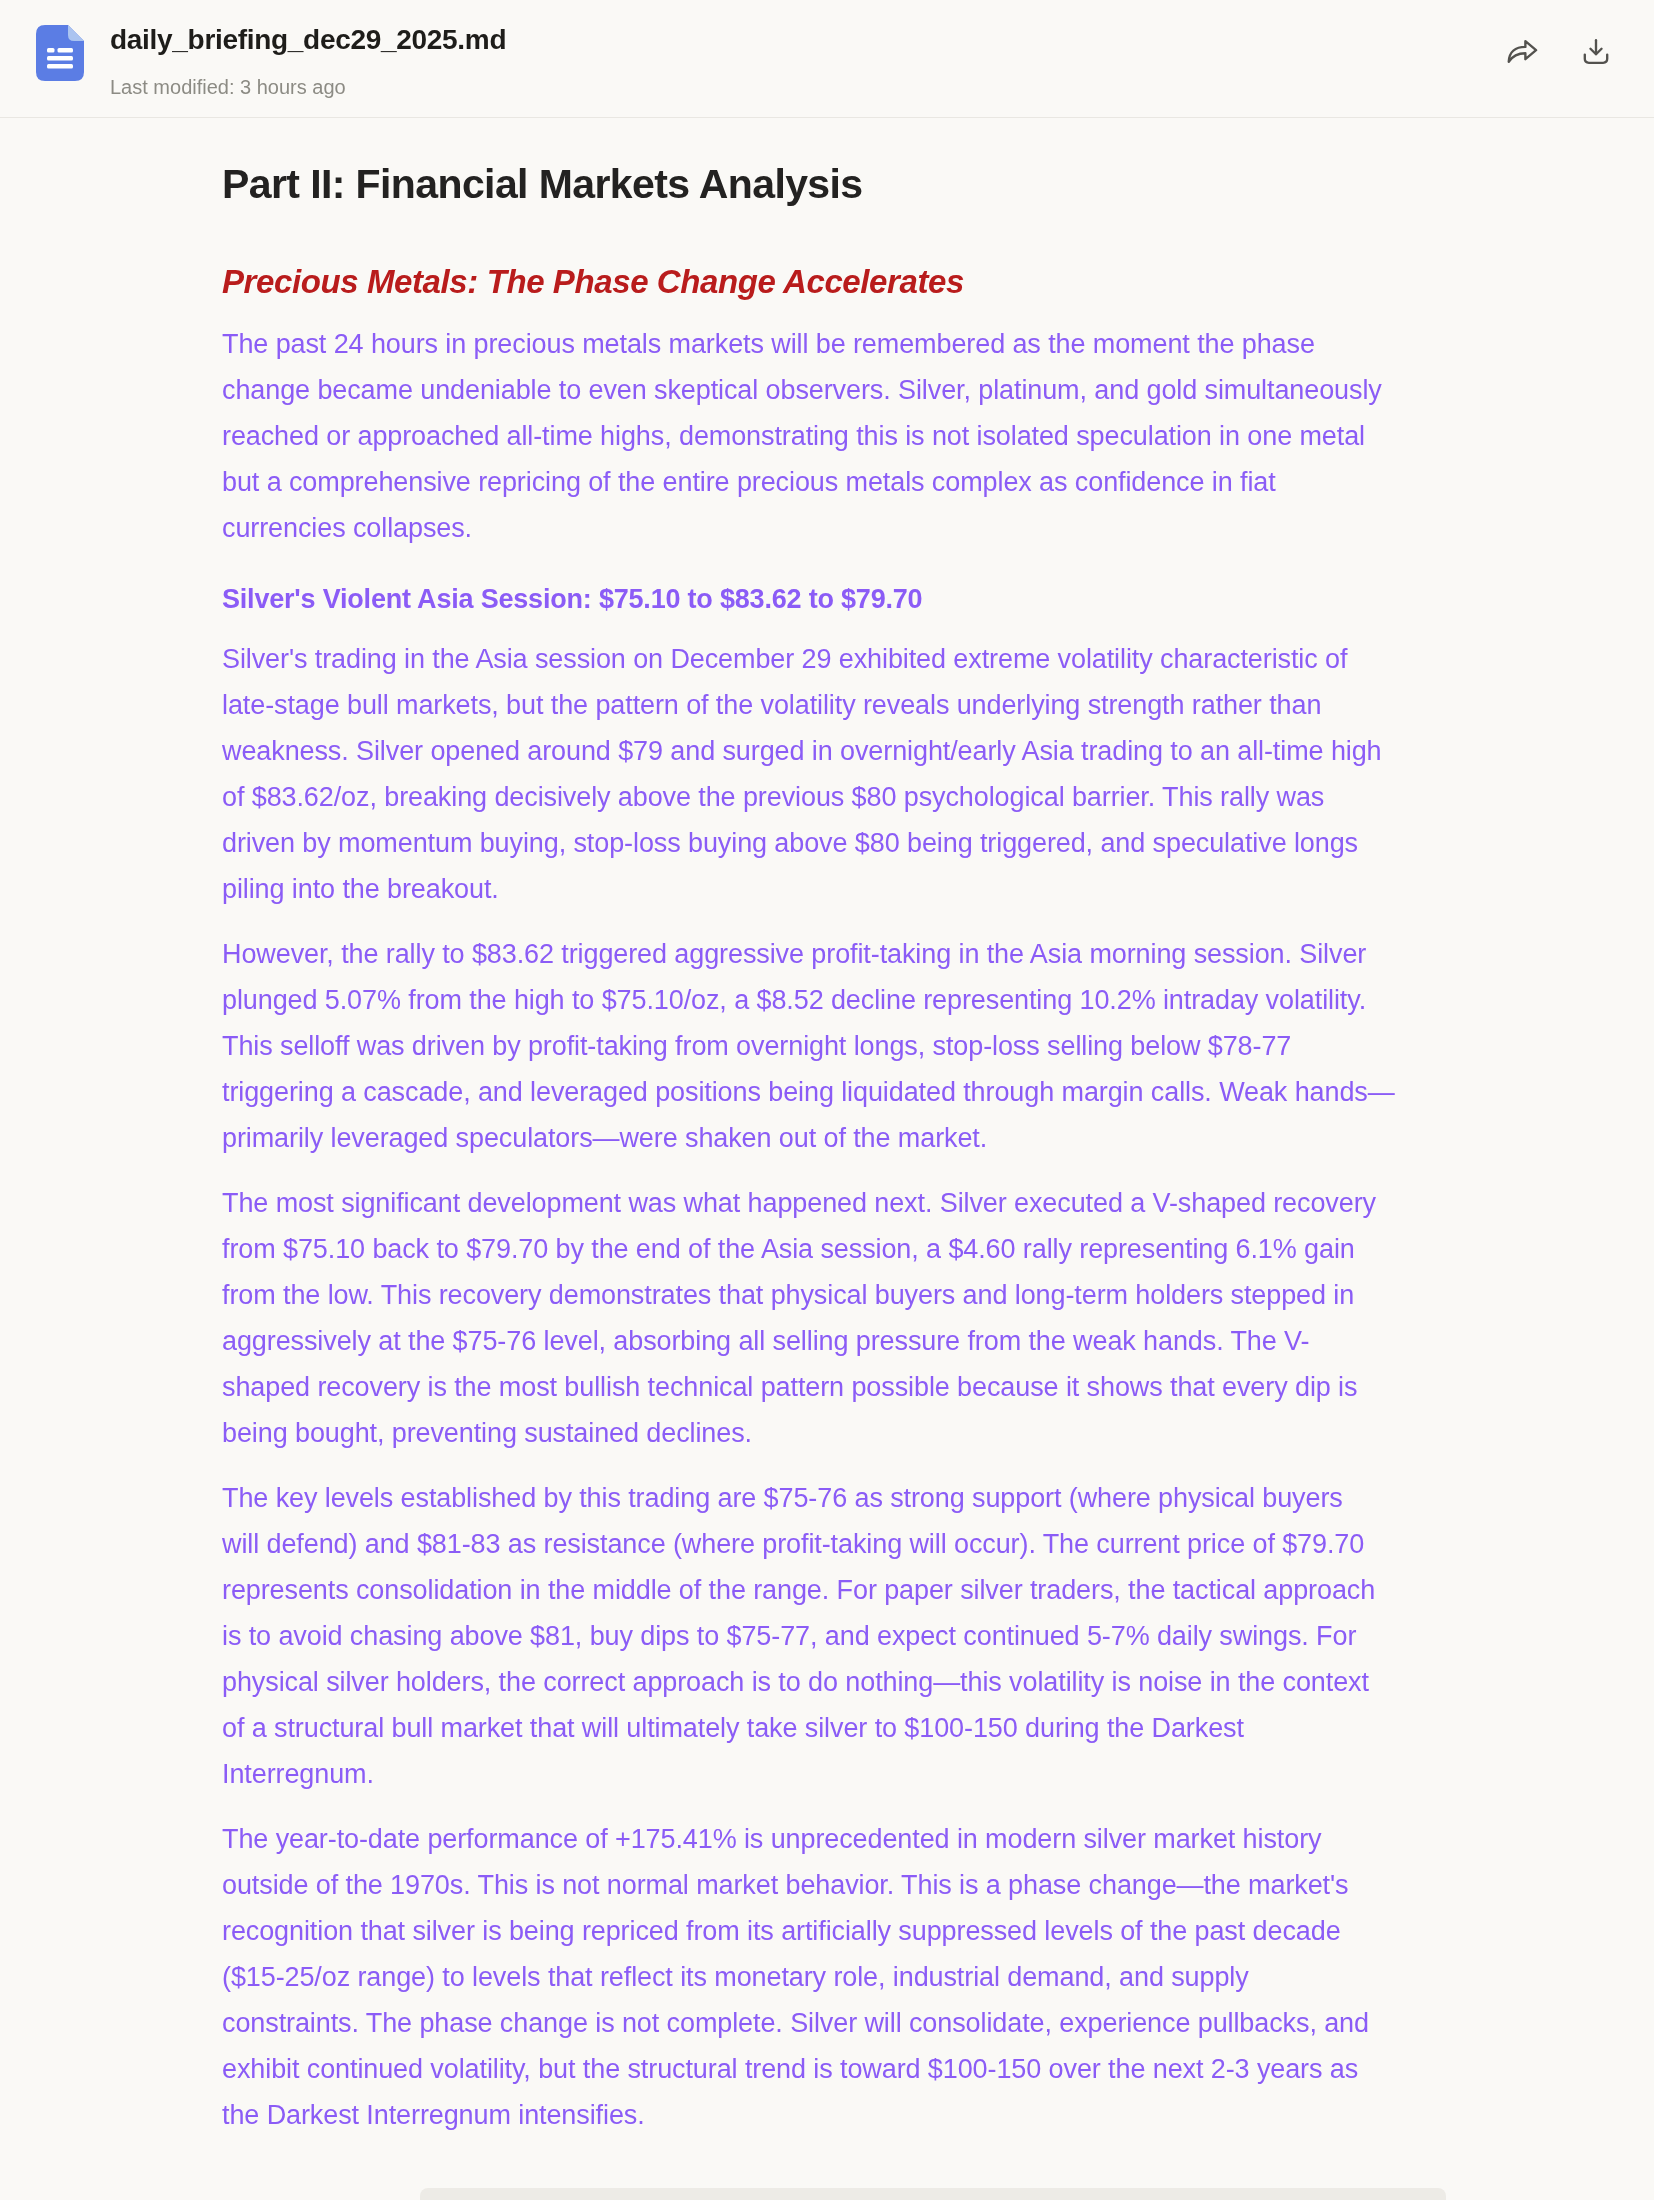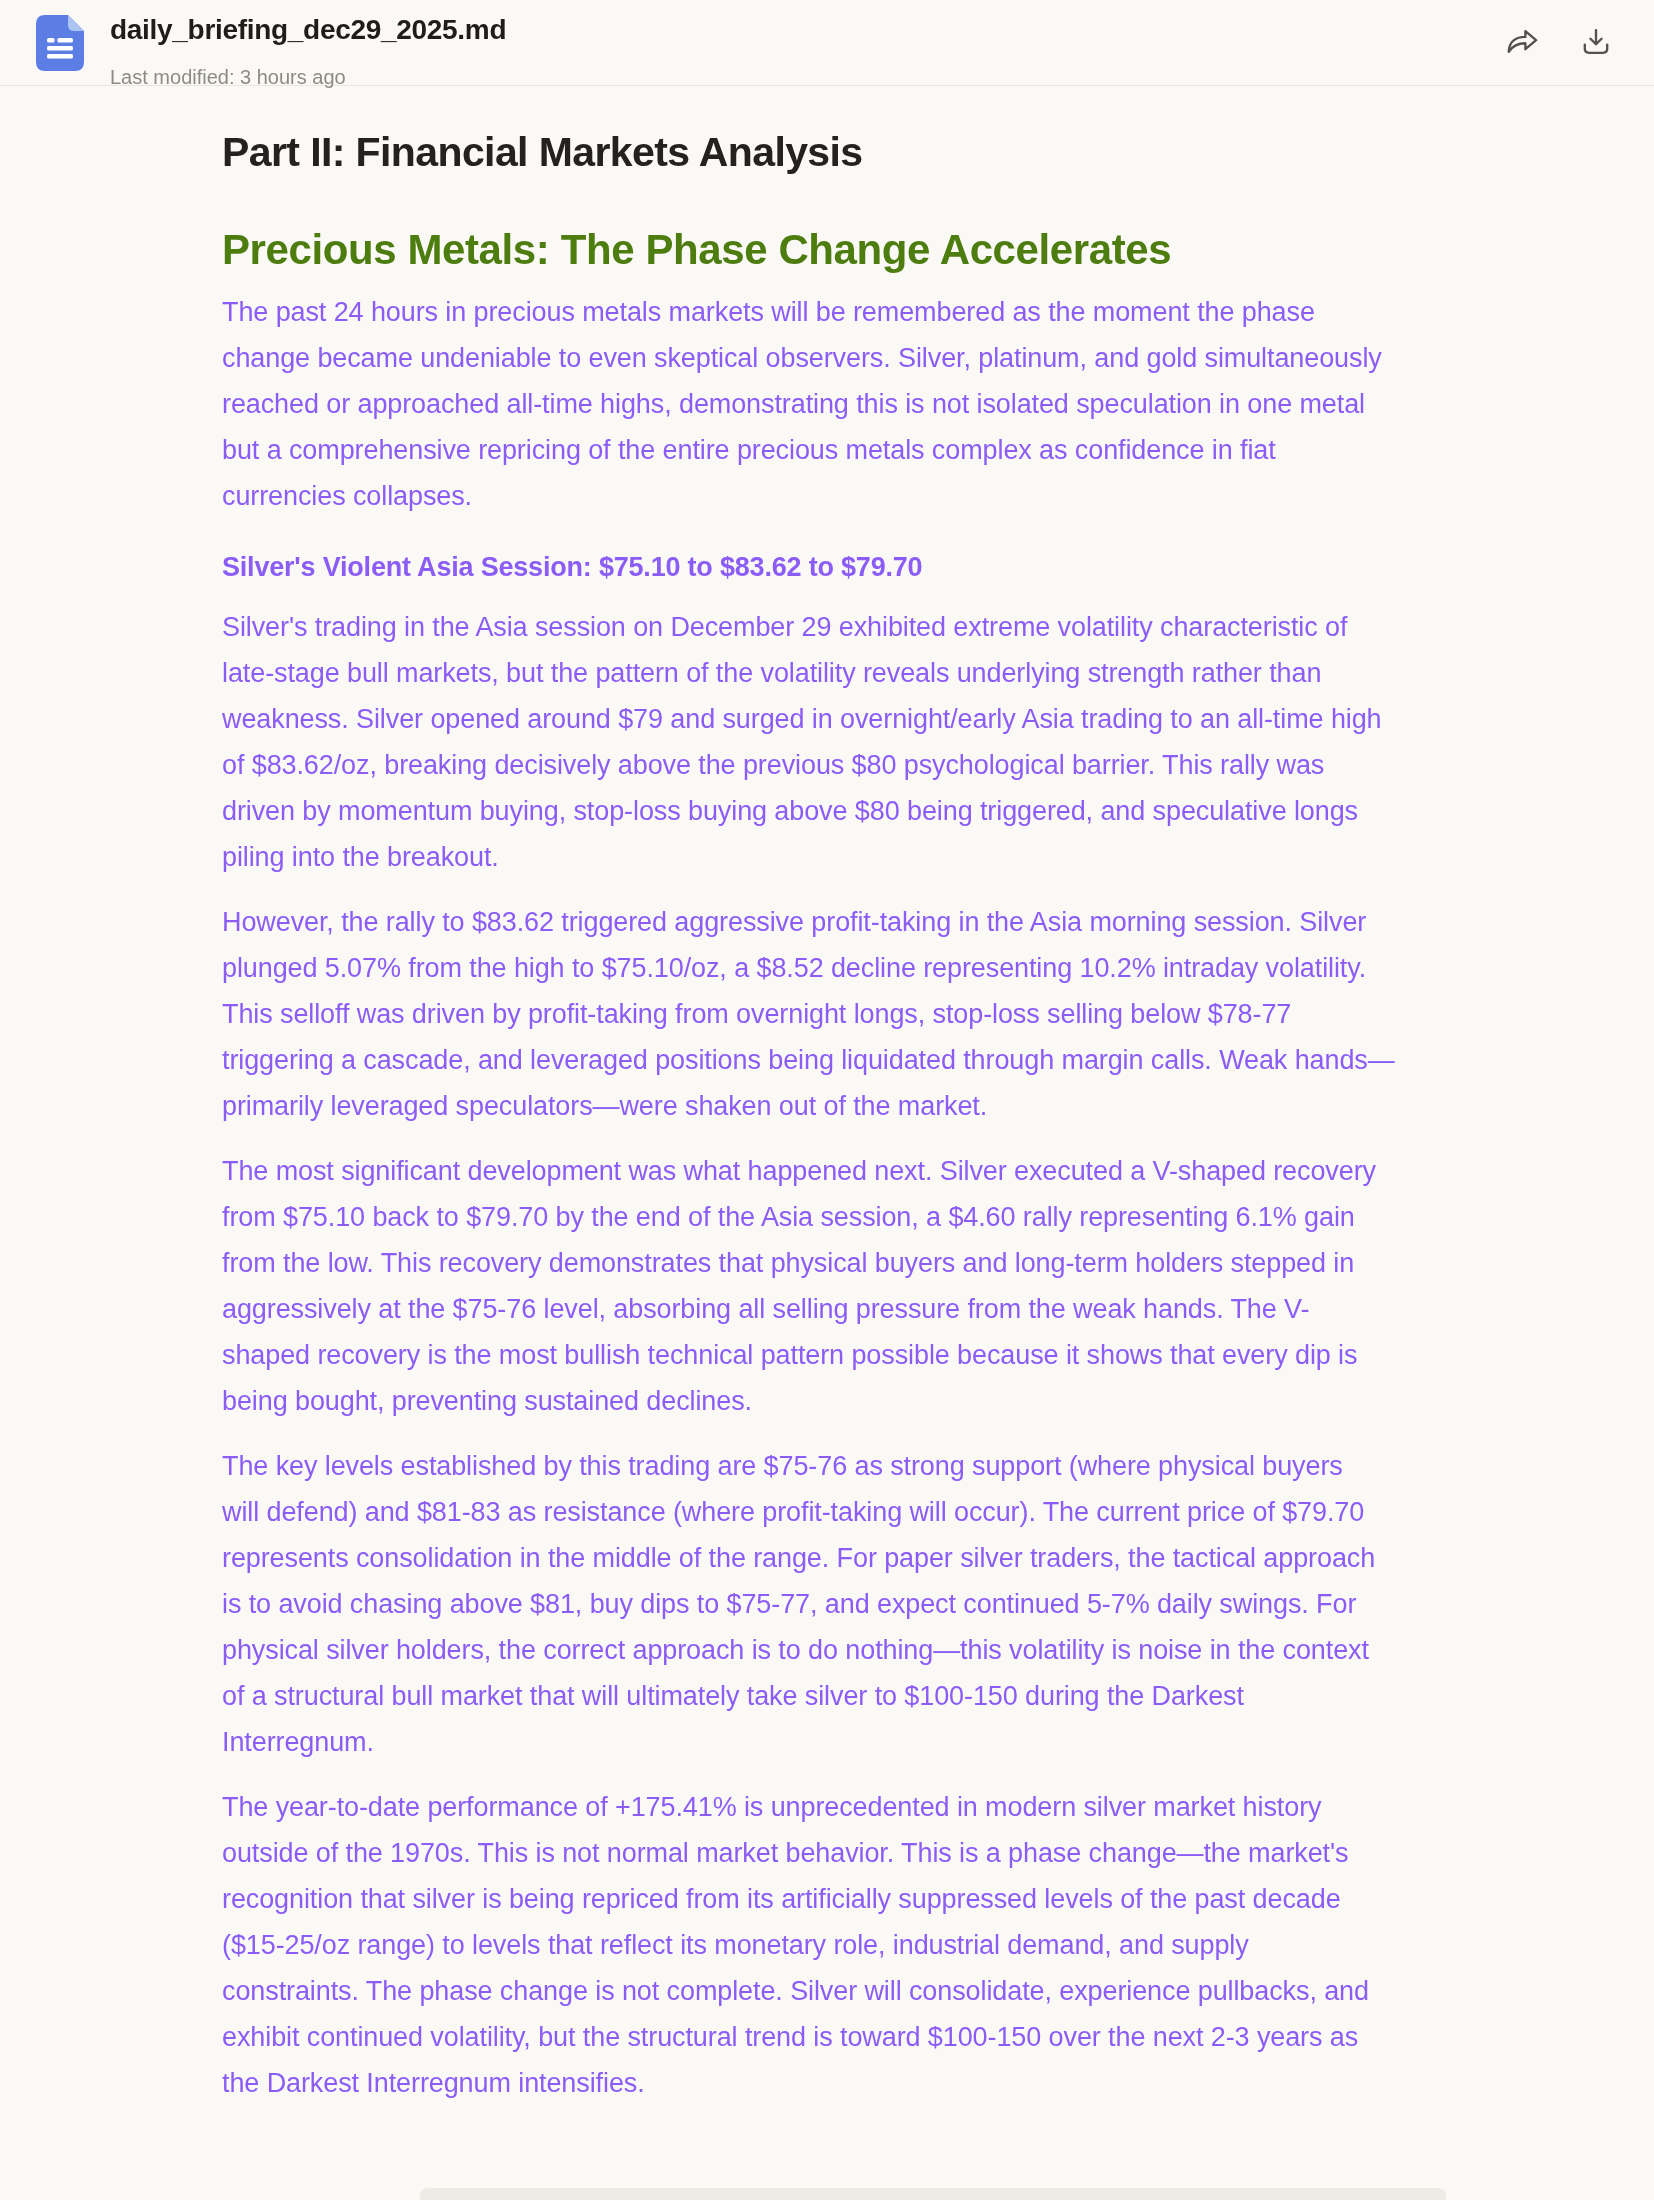--- a/index.html
+++ b/index.html
@@ -7,24 +7,24 @@
   body {
     height: 2200px;
     position: relative;
     overflow: hidden;
     background: #FAF9F6;
     font-family: "Liberation Sans", sans-serif;
     color: #2D2C28;
   }
   
   .header {
-    height: 86px;
+    height: 118px;
     display: flex;
     align-items: flex-start;
-    padding: 14px 42px 0 36px;
+    padding: 24px 42px 0 36px;
     border-bottom: 1px solid #E9E7E2;
     background: #FAF9F6;
   }
   .file-icon-wrap { width: 48px; height: 56px; margin-top: 1px; flex: 0 0 auto; }
   .header-meta { margin-left: 26px; }
   .file-name {
     font-size: 28px;
     font-weight: 700;
     color: #1E1D1A;
     letter-spacing: -0.3px;
@@ -57,25 +57,26 @@
   .content { padding: 42px 26px 0 222px; }
   .content h1 {
     font-size: 41px;
     line-height: 48px;
     font-weight: 700;
     color: #232221;
     letter-spacing: -0.6px;
   }
   .content h2 {
     margin-top: 54px;
-    font-size: 42px;
+    font-size: 33px;
     line-height: 40px;
     font-weight: 700;
-    color: #4d7c0f;
+    color: #b91c1c;
     letter-spacing: -0.4px;
+    font-style: italic;
   }
   .content h3 {
     margin-top: 30px;
     font-size: 27px;
     line-height: 36px;
     font-weight: 700;
     color: #8b5cf6;
     letter-spacing: -0.2px;
   }
   .content p {

